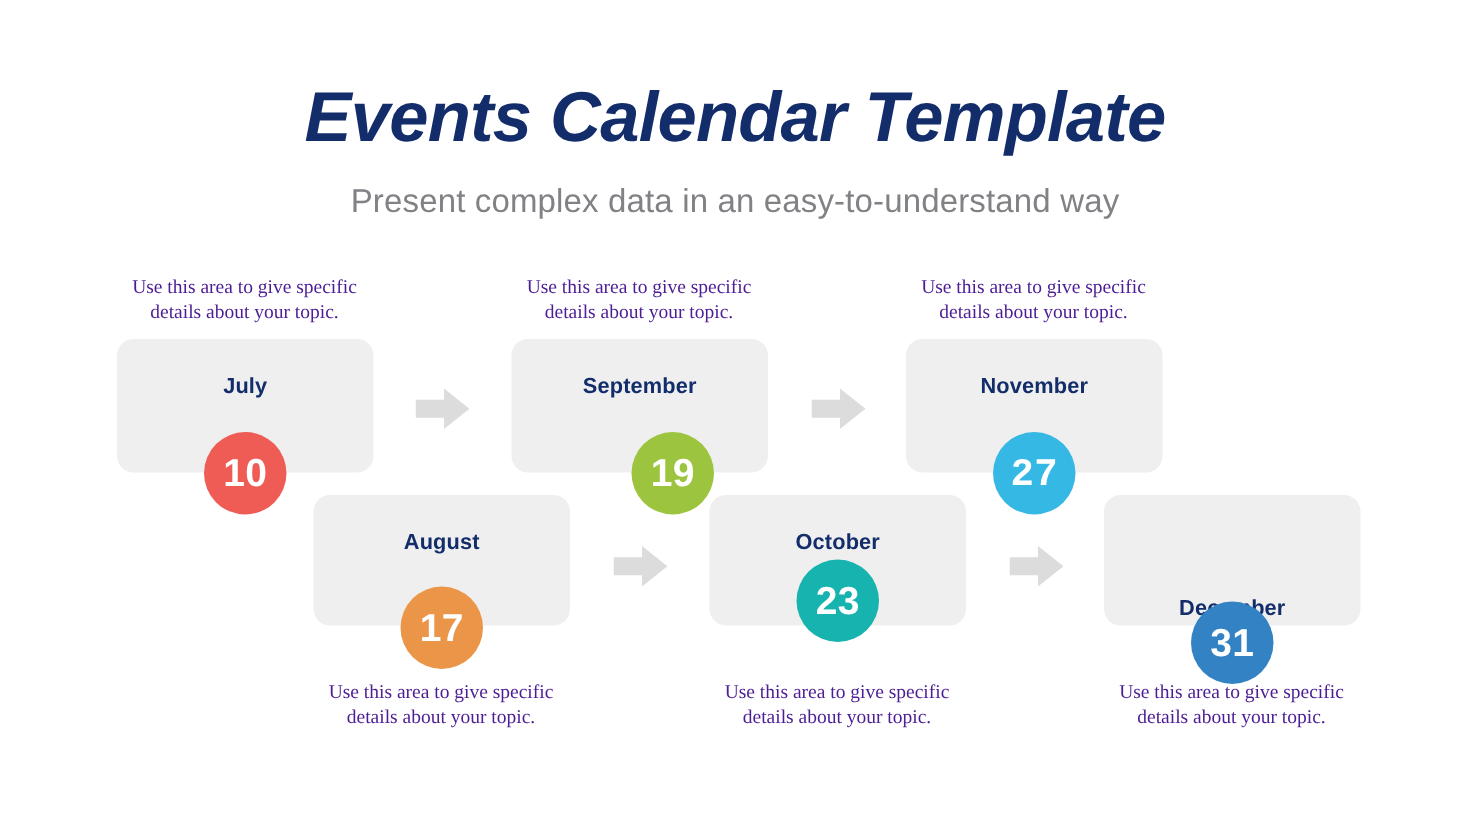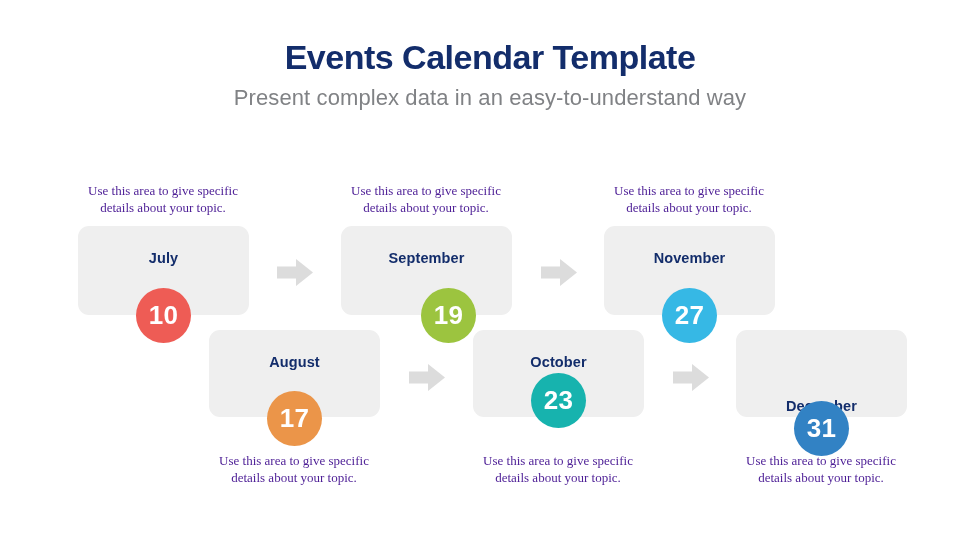--- a/index.html
+++ b/index.html
@@ -25,27 +25,28 @@
 
   
   #header {
     position: absolute;
     left: 0;
     top: 36px;
     width: 980px;
     text-align: center;
   }
   #title {
-    font-size: 34px;
+    font-size: 47px;
     font-weight: bold;
     color: #132d6b;
     letter-spacing: -0.5px;
     line-height: 1.12;
-    margin: 2px;
-    font-family: "Liberation Sans", sans-serif;
+    margin: 16px;
+    font-family: "Liberation Sans", sans-serif;
+    font-style: italic;
   }
   #subtitle {
     font-size: 22px;
     color: #808285;
     margin: 9px 0 0 0;
     font-weight: normal;
     letter-spacing: 0.1px;
     font-family: "Liberation Sans", sans-serif;
   }
 
@@ -201,21 +202,21 @@
     </div>
 
     <div class="step">
       <div class="caption" style="left:589px; top:183px; width:200px;">
         <div>Use this area to give specific</div>
         <div>details about your topic.</div>
       </div>
       <div class="card" style="left:604px; top:226px; width:171px; height:89px;">
         <div class="month" style="top:24px;">November</div>
       </div>
-      <div class="badge" style="left:662px; top:288px; background:#36b8e5;">
+      <div class="badge" style="left:662px; top:288px; background:#36b8e5;font-family:Liberation Mono, monospace;">
         <span>27</span>
       </div>
     </div>
 
     <div class="step">
       <div class="card" style="left:736px; top:330px; width:171px; height:87px;">
         <div class="month" style="top:24px;margin-top:44px;">December</div>
       </div>
       <div class="badge" style="left:794px; top:401px; background:#3282c4;">
         <span>31</span>

